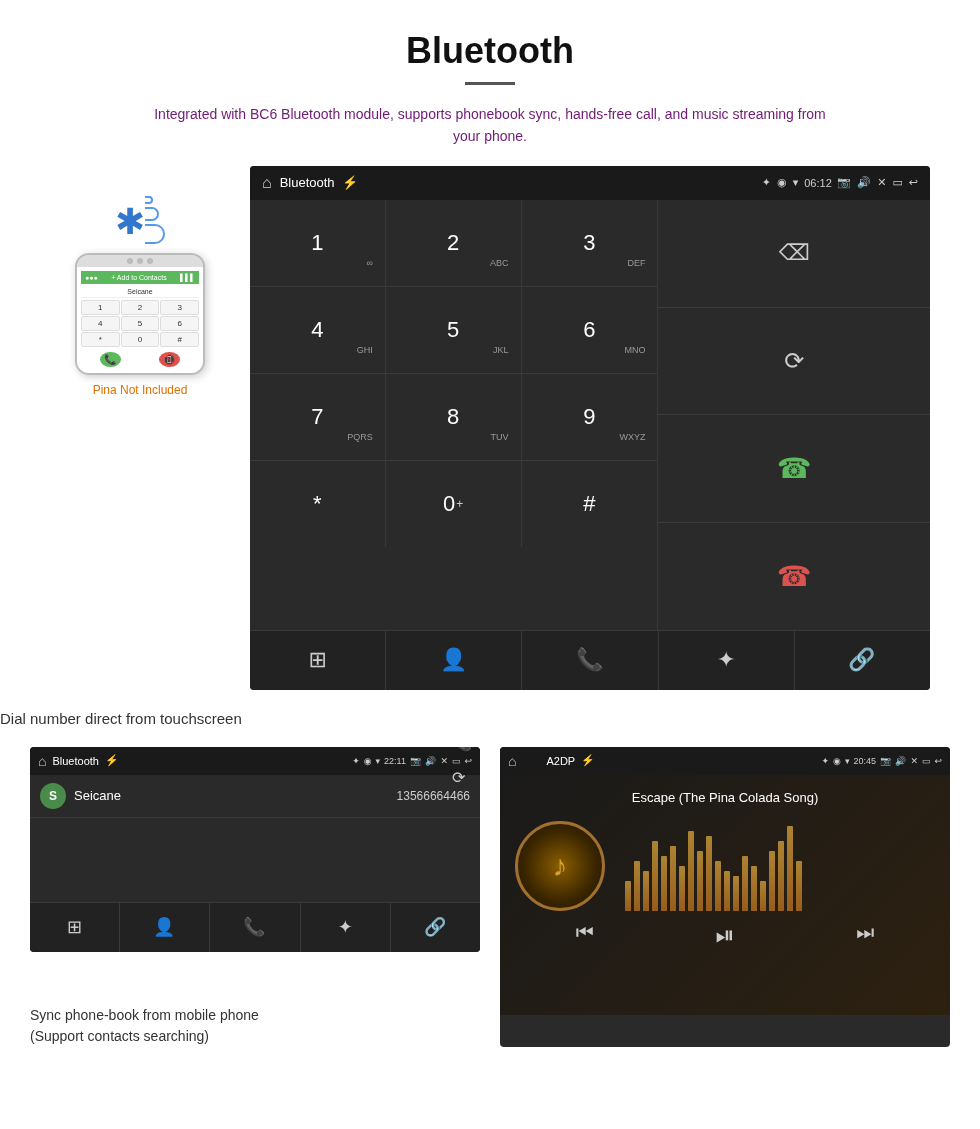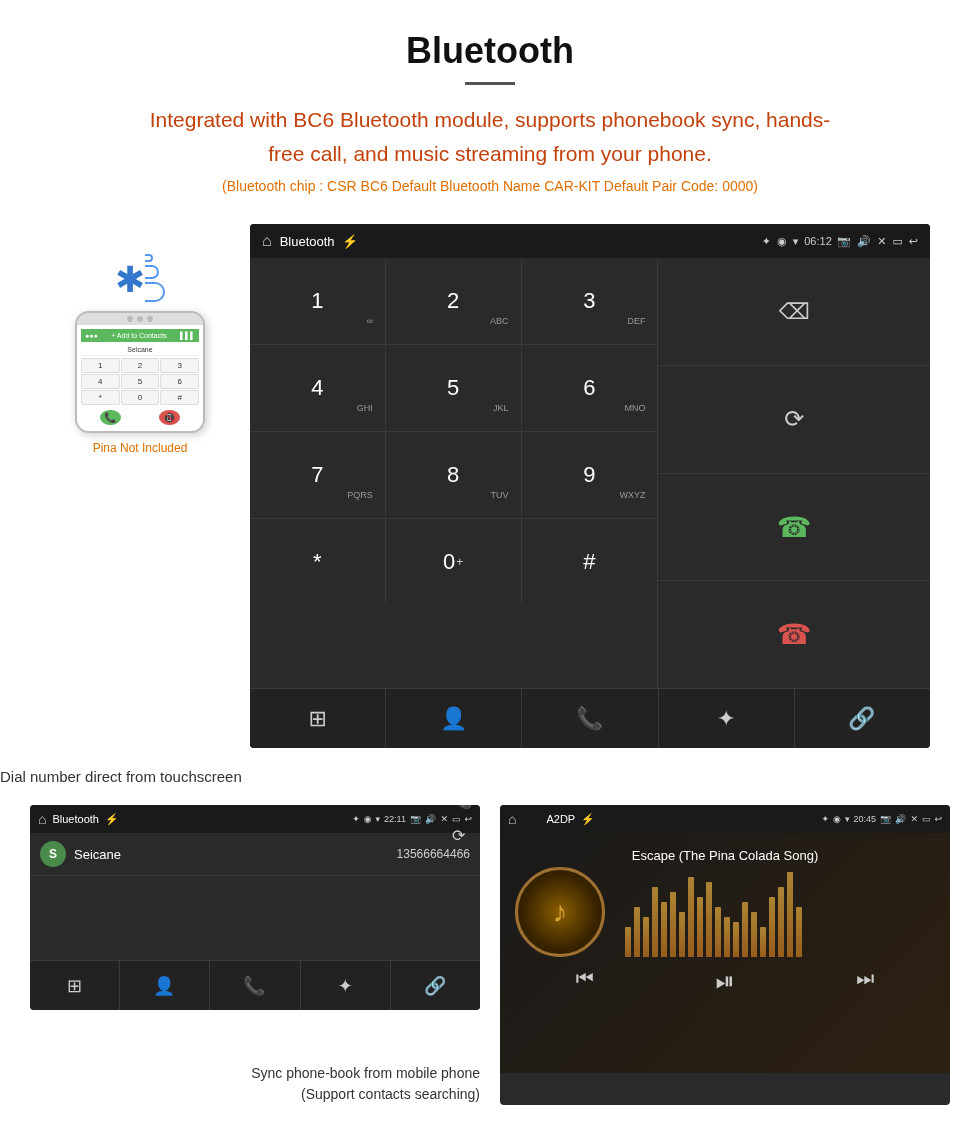--- a/index.html
+++ b/index.html
@@ -21,22 +21,22 @@
       font-weight: bold;
       color: #111;
     }
     .title-divider {
       width: 50px;
       height: 3px;
       background: #555;
       margin: 10px auto 18px;
     }
     .page-desc {
-      font-size: 21px;
-      color: #c2410c;
+      font-size: 14px;
+      color: #701a75;
       max-width: 700px;
       margin: 0 auto 8px;
       line-height: 1.6;
     }
     .page-specs {
       font-size: 14px;
       color: #e07000;
       margin-bottom: 20px;
     }
 
@@ -255,21 +255,21 @@
       display: flex;
       flex-direction: column;
     }
     .bottom-screen {
       background: #2a2a2a;
       border-radius: 4px;
       overflow: hidden;
       flex: 1;
     }
     .bottom-caption {
-      text-align: right;
+      text-align: left;
       font-size: 14px;
       color: #333;
       padding: 8px 0 0;
       line-height: 1.5;
       margin-top: 45px;
     }
 
     
     .pb-status-bar {
       background: #1a1a1a;
@@ -350,21 +350,21 @@
       flex-direction: column;
       align-items: center;
       min-height: 240px;
       position: relative;
       overflow: hidden;
     }
     .music-song-title {
       color: #fff;
       font-size: 13px;
       text-align: center;
-      margin-bottom: 4px;
+      margin-bottom: 16px;
     }
     .music-artwork-area {
       display: flex;
       gap: 20px;
       align-items: center;
       width: 100%;
     }
     .music-album-art {
       width: 90px;
       height: 90px;
@@ -432,21 +432,20 @@
     .wave-md { width: 14px; height: 14px; }
     .wave-lg { width: 20px; height: 20px; }
   </style>
 </head>
 <body>
 
 <div class="page-header">
   <h1 class="page-title">Bluetooth</h1>
   <div class="title-divider"></div>
   <p class="page-desc">Integrated with BC6 Bluetooth module, supports phonebook sync, hands-free call, and music streaming from your phone.</p>
-  <p class="page-specs">(Bluetooth chip : CSR BC6    Default Bluetooth Name CAR-KIT    Default Pair Code: 0000)</p>
 </div>
 
 <div class="main-screenshot-area">
 
   <div class="phone-side">
 
     <div class="bt-signal">
       <span class="bt-icon-large">✱</span>
       <div class="signal-waves">
         <div class="wave wave-sm"></div>

